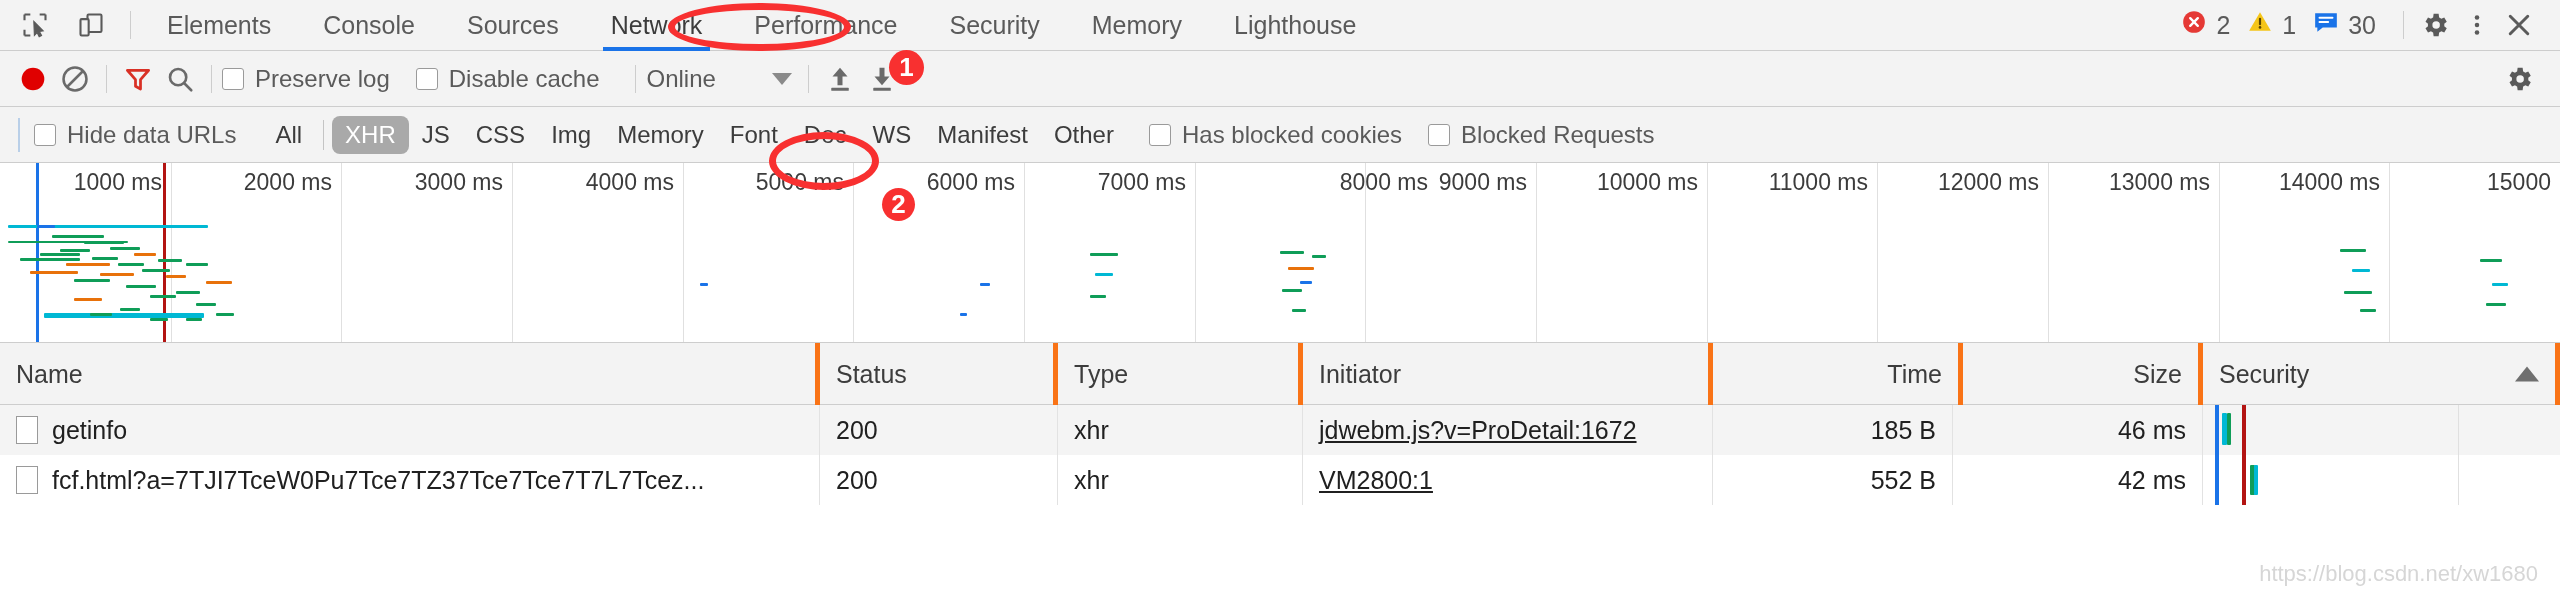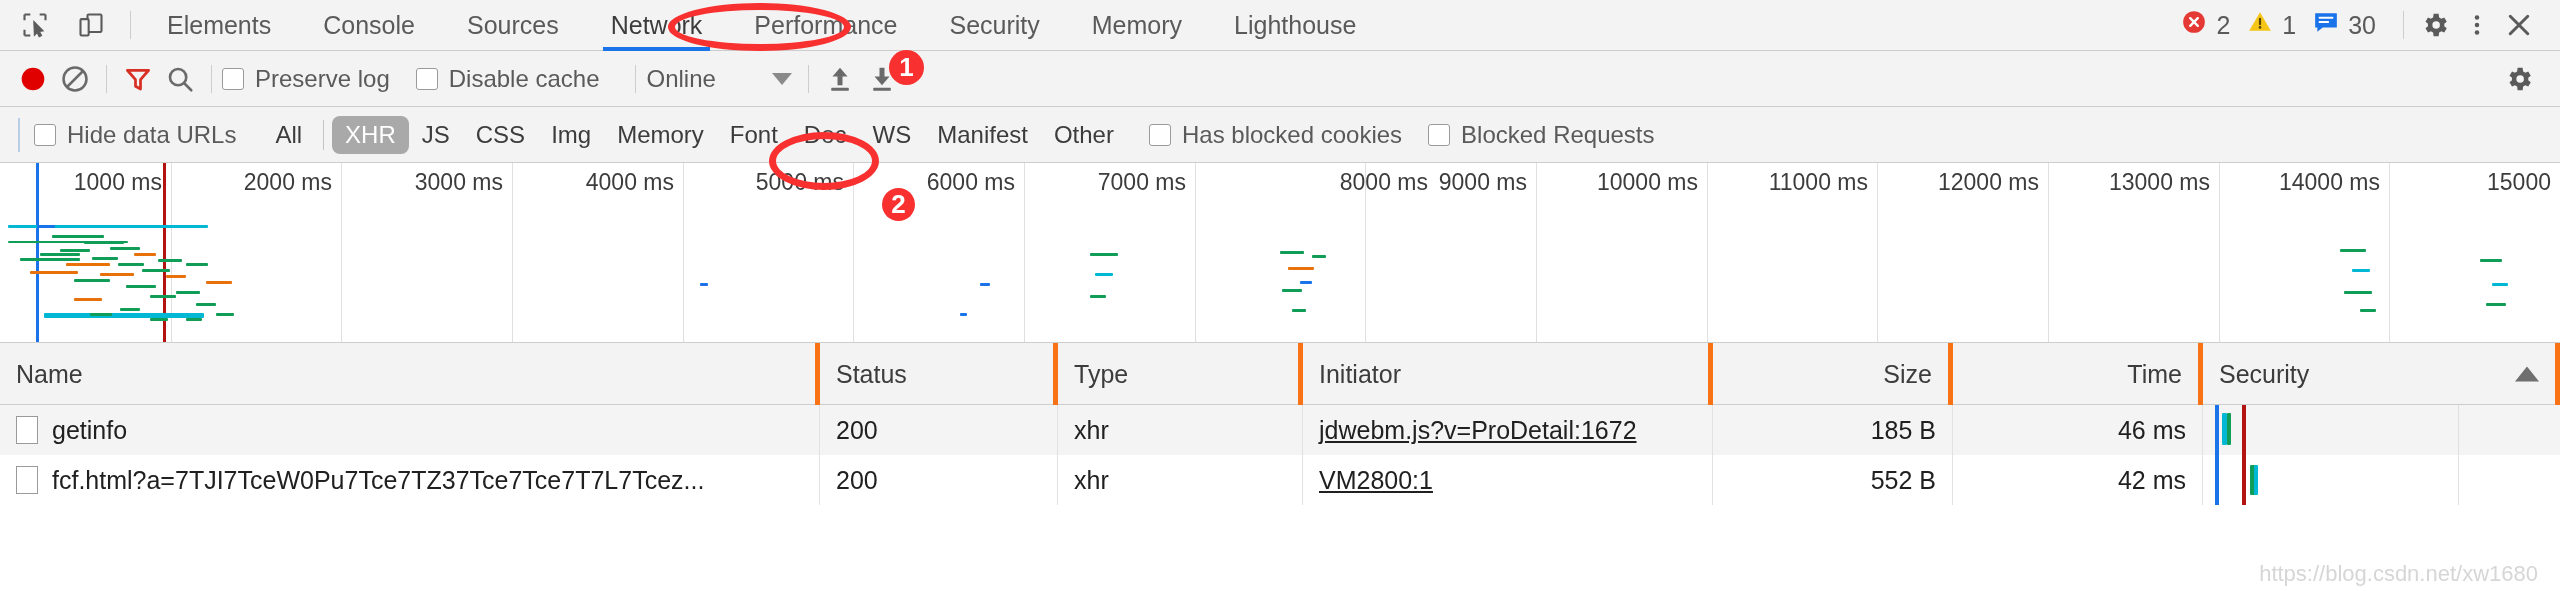--- a/index.html
+++ b/index.html
@@ -411,22 +411,22 @@
       <div class="ov-band" style="left: 700px; top: 120px; width: 8px; height: 3px; background: rgb(26, 115, 232);"></div>
       <div class="ov-band" style="left: 960px; top: 150px; width: 7px; height: 3px; background: rgb(26, 115, 232);"></div>
     </div>
 </div>
 
 <div class="thead">
   <div class="th" style="width:820px"><span>Name</span></div>
   <div class="th" style="width:238px"><span>Status</span></div>
   <div class="th" style="width:245px"><span>Type</span></div>
   <div class="th" style="width:410px"><span>Initiator</span></div>
+  <div class="th right" style="width:250px"><span>Time</span></div>
   <div class="th right" style="width:240px"><span>Size</span></div>
-  <div class="th right" style="width:250px"><span>Time</span></div>
   <div class="th" style="flex:1">
     <span>Security</span>
     <span class="sortarrow"></span>
   </div>
 </div>
 
 <div class="trow odd">
   <div class="td namecell" style="width:820px">
     <span class="rowbox"></span>
     <span>getinfo</span>

